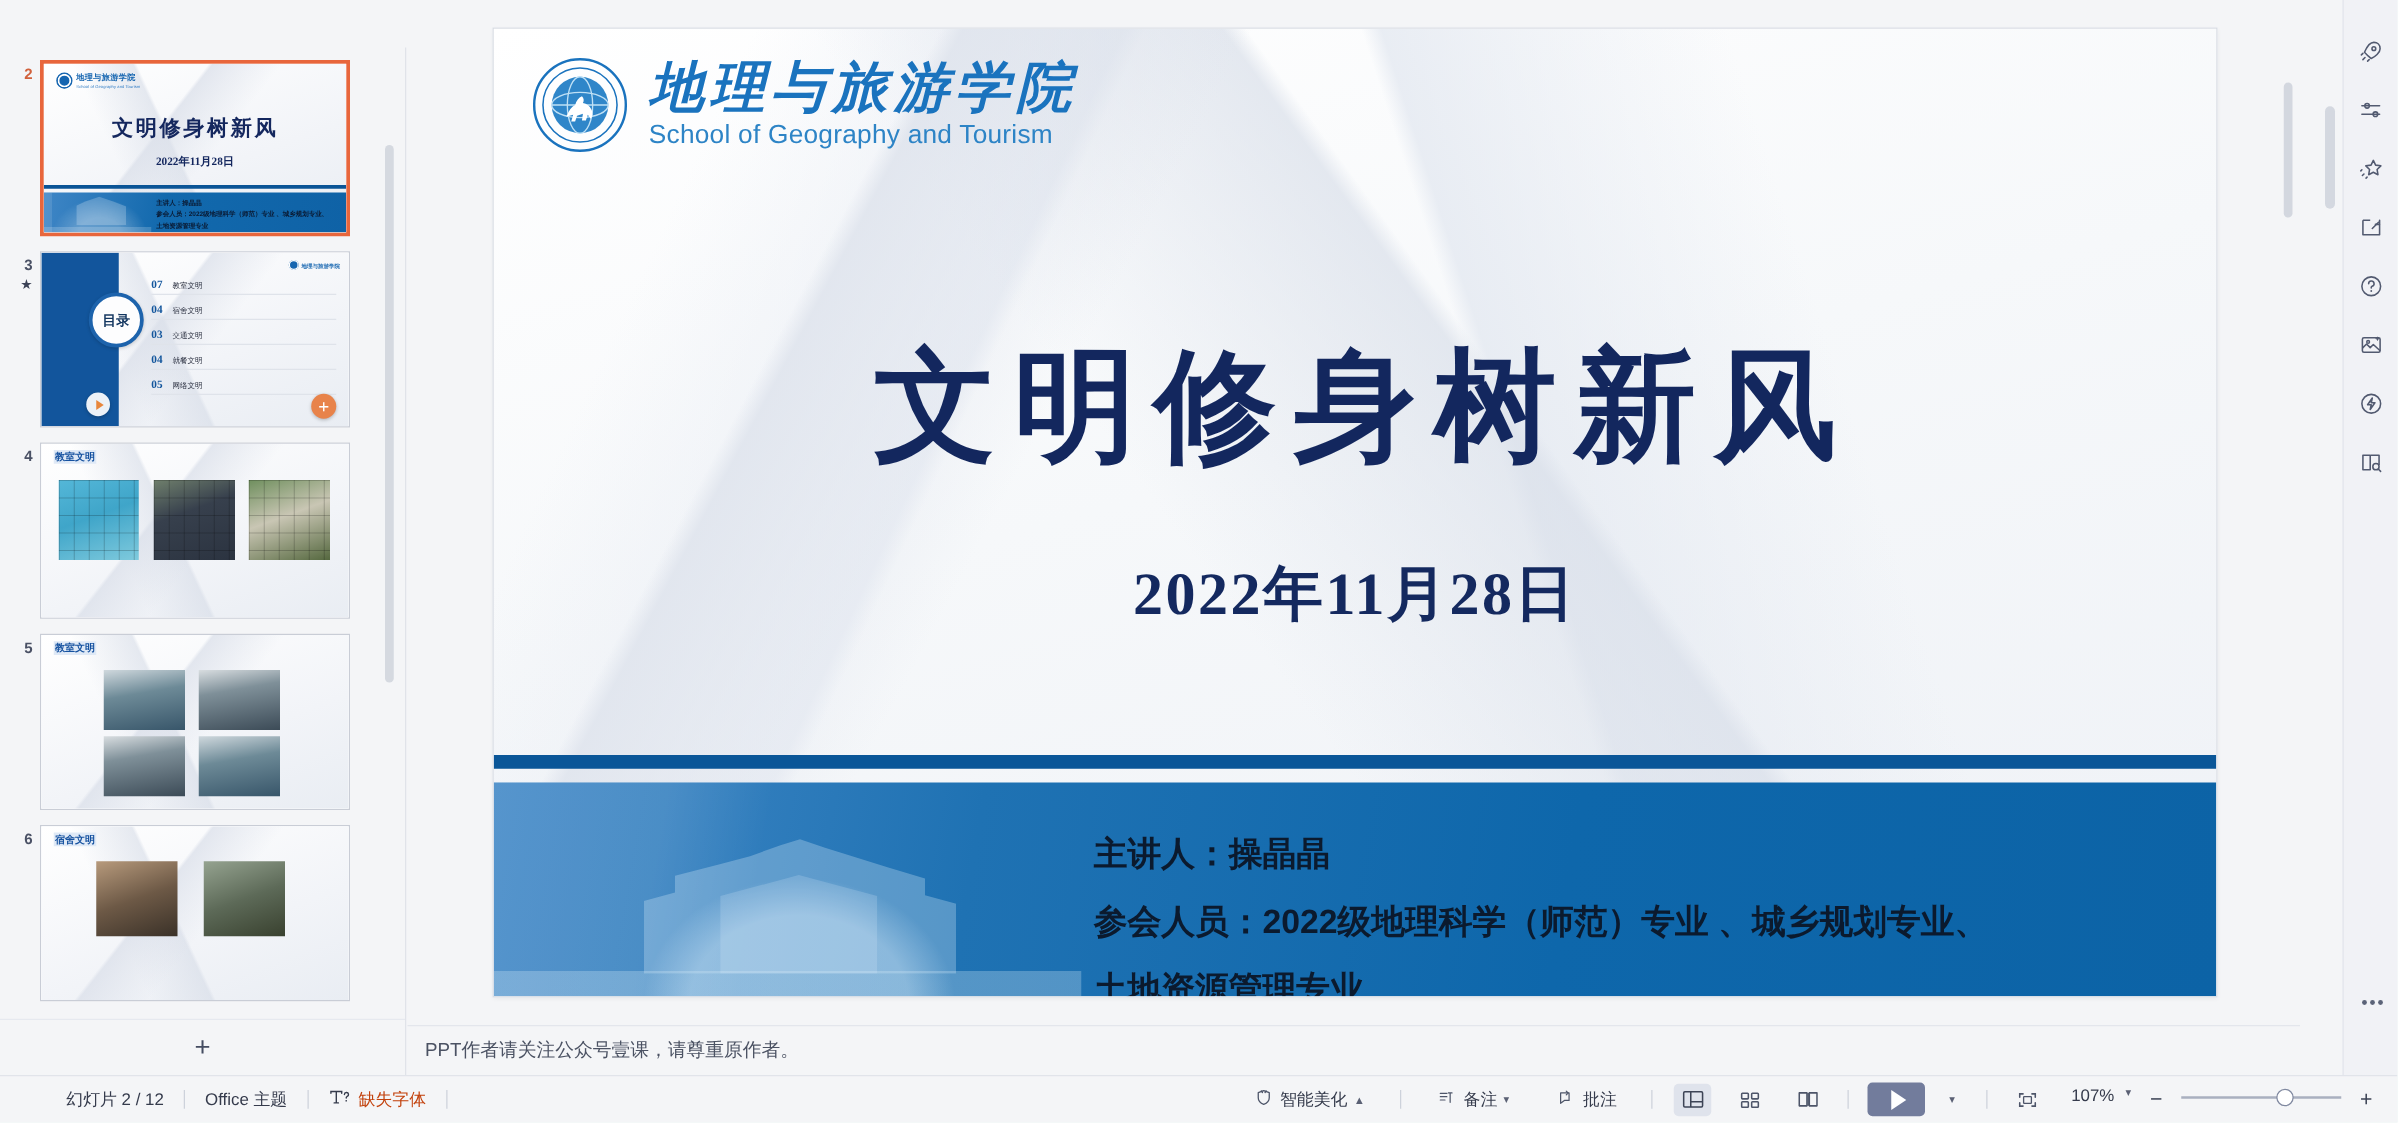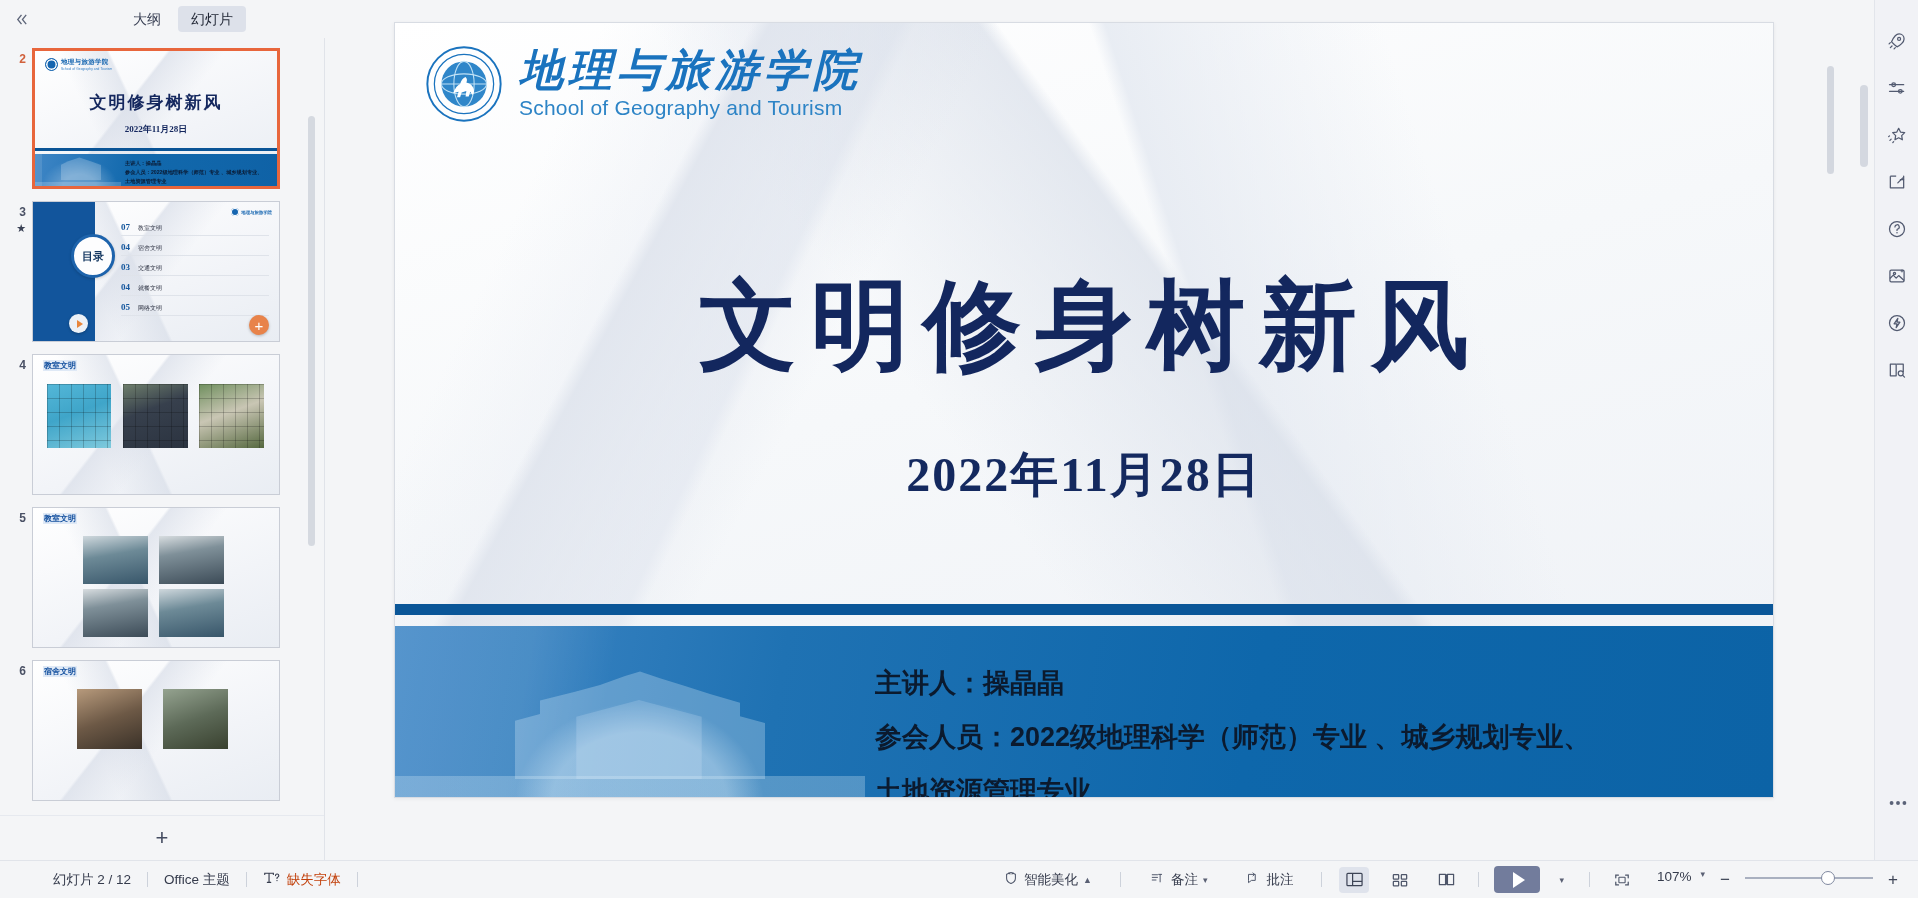--- a/index.html
+++ b/index.html
@@ -273,31 +273,20 @@
   .zoom-knob {
     position: absolute; left: 76px; width: 14px; height: 14px; border-radius: 50%;
     background: #fff; border: 1.5px solid #8089a0; cursor: grab;
   }
 </style>
 </head>
 <body>
 
 <div class="app">
 
-  <div class="topbar">
-    <div class="collapse-btn">
-      <svg viewBox="0 0 16 16" width="15" height="15" fill="none" stroke="currentColor" stroke-width="1.4">
-        <path d="M8 3 L4 8 L8 13 M13 3 L9 8 L13 13"></path>
-      </svg>
-    </div>
-    <div class="tabs">
-      <div class="tab">大纲</div>
-      <div class="tab active">幻灯片</div>
-    </div>
-  </div>
 
   <div class="thumb-panel">
     <div class="thumb-scroll">
 
       <div class="thumb-row">
         <div class="thumb-num-col">
           <span class="thumb-num sel">2</span>
         </div>
         <div class="thumb-frame selected">
           <div class="mini">
@@ -464,20 +453,23 @@
         <div class="foot-text">
           <p>主讲人：操晶晶</p>
           <p>参会人员：2022级地理科学（师范）专业 、城乡规划专业、</p>
           <p>土地资源管理专业</p>
         </div>
       </div>
     </div>
     <div class="edit-scroll-v"></div>
   </div>
 
+  <div class="notes-bar">
+    <div class="notes-text">PPT作者请关注公众号壹课，请尊重原作者。</div>
+  </div>
 
   <div class="right-rail">
     <div class="rail-icon">
       <svg viewBox="0 0 24 24" fill="none" stroke="currentColor" stroke-width="1.5" stroke-linecap="round" stroke-linejoin="round">
         <path d="M14.5 3.5c3.5 0 6 2.5 6 6 0 4-5 8-8.5 9.5L9 16.5 5.5 13C7 9.5 10.5 3.5 14.5 3.5z"></path>
         <circle cx="14.5" cy="9.5" r="1.8"></circle>
         <path d="M6 18l-2 2M4 14l-1.5 1.5M10 20l-1.5 1.5"></path>
       </svg>
     </div>
     <div class="rail-icon">

